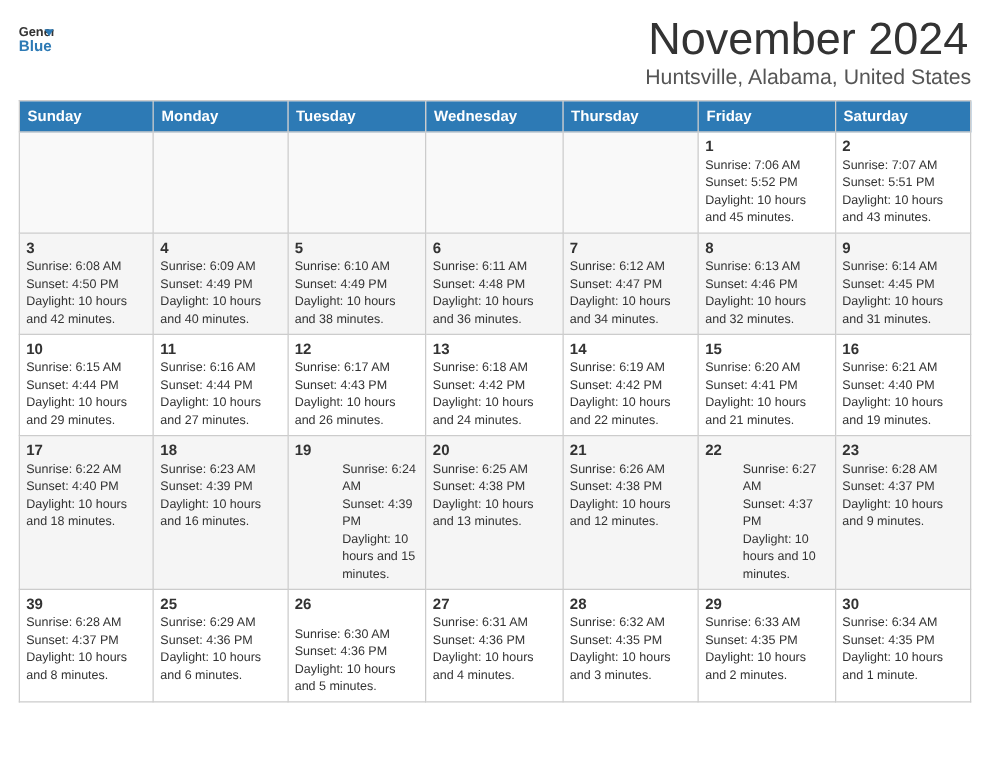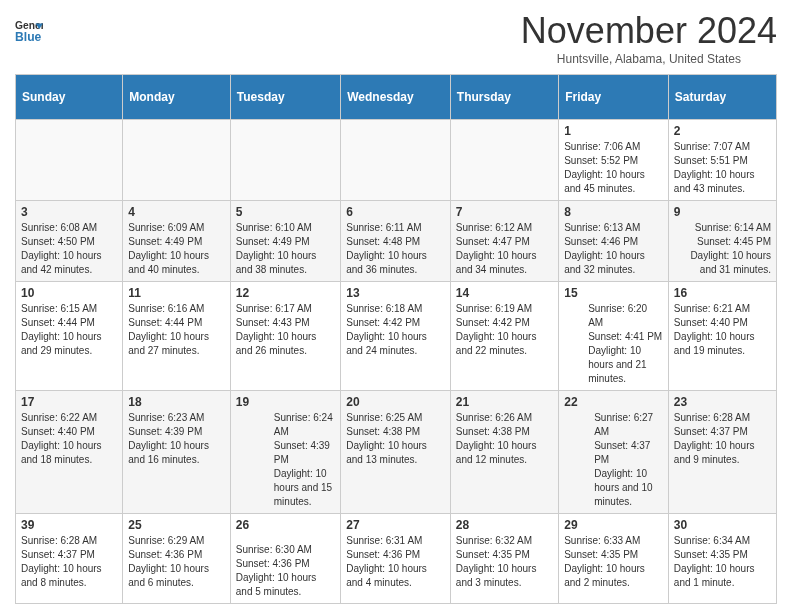--- a/index.html
+++ b/index.html
@@ -28,33 +28,33 @@
     }
     .title-block {
       text-align: center;
     }
     .month-title {
       font-size: 36px;
       font-weight: normal;
       color: #333;
     }
     .subtitle {
-      font-size: 12px;
+      font-size: 17px;
       color: #555;
     }
     table {
       width: 100%;
       border-collapse: collapse;
     }
     thead tr th {
       background-color: #2d7ab5;
       color: #fff;
       font-size: 12px;
       font-weight: bold;
-      padding: 15px 6px;
+      padding: 5px 6px;
       text-align: left;
       border: 1px solid #ccc;
     }
     tbody tr td {
       vertical-align: top;
       border: 1px solid #ccc;
       padding: 4px 5px;
       font-size: 10px;
       color: #333;
       width: 113px;
@@ -158,21 +158,21 @@
 Daylight: 10 hours and 34 minutes.</div>
         </td>
         <td>
           <span class="day-num">8</span>
           <div style="white-space: pre-wrap; line-height: 1.4;">Sunrise: 6:13 AM
 Sunset: 4:46 PM
 Daylight: 10 hours and 32 minutes.</div>
         </td>
         <td>
           <span class="day-num">9</span>
-          <div style="white-space: pre-wrap; line-height: 1.4; text-align: right;">Sunrise: 6:14 AM
+          <div style="white-space: pre-wrap; line-height: 1.4;">Sunrise: 6:14 AM
 Sunset: 4:45 PM
 Daylight: 10 hours and 31 minutes.</div>
         </td>
       </tr>
       <tr>
         <td>
           <span class="day-num">10</span>
           <div style="white-space: pre-wrap; line-height: 1.4;">Sunrise: 6:15 AM
 Sunset: 4:44 PM
 Daylight: 10 hours and 29 minutes.</div>
@@ -196,21 +196,21 @@
 Daylight: 10 hours and 24 minutes.</div>
         </td>
         <td>
           <span class="day-num">14</span>
           <div style="white-space: pre-wrap; line-height: 1.4;">Sunrise: 6:19 AM
 Sunset: 4:42 PM
 Daylight: 10 hours and 22 minutes.</div>
         </td>
         <td>
           <span class="day-num">15</span>
-          <div style="white-space: pre-wrap; line-height: 1.4; margin-left: 24px;">Sunrise: 6:20 AM
+          <div style="white-space: pre-wrap; line-height: 1.4;">Sunrise: 6:20 AM
 Sunset: 4:41 PM
 Daylight: 10 hours and 21 minutes.</div>
         </td>
         <td>
           <span class="day-num">16</span>
           <div style="white-space: pre-wrap; line-height: 1.4;">Sunrise: 6:21 AM
 Sunset: 4:40 PM
 Daylight: 10 hours and 19 minutes.</div>
         </td>
       </tr>

